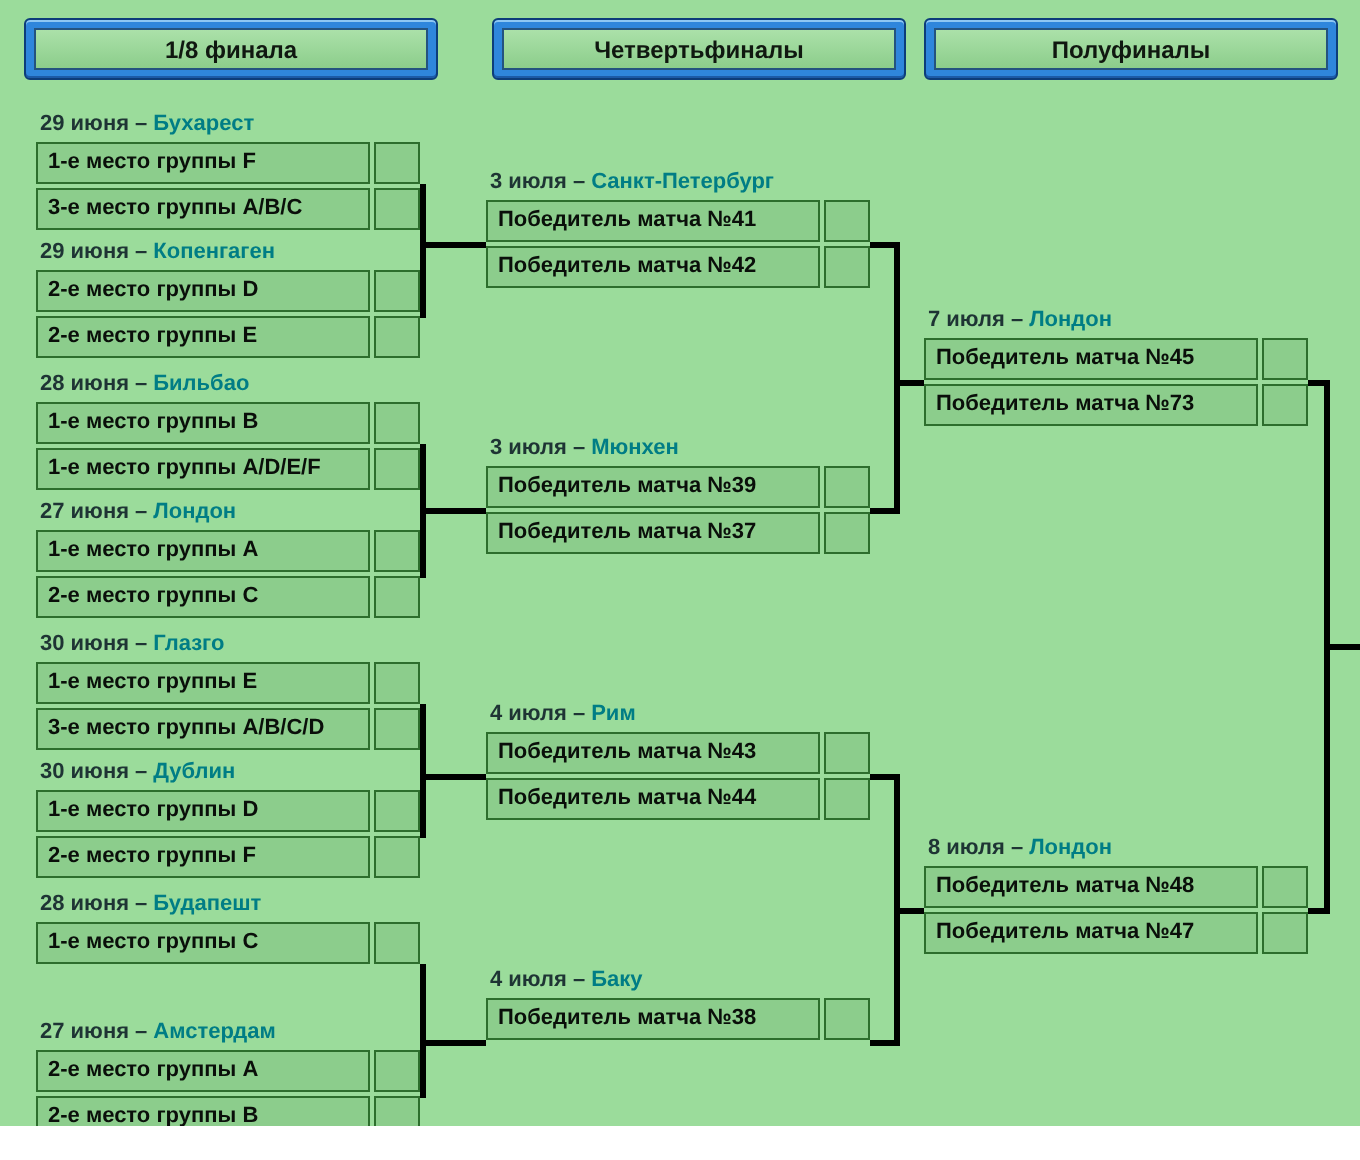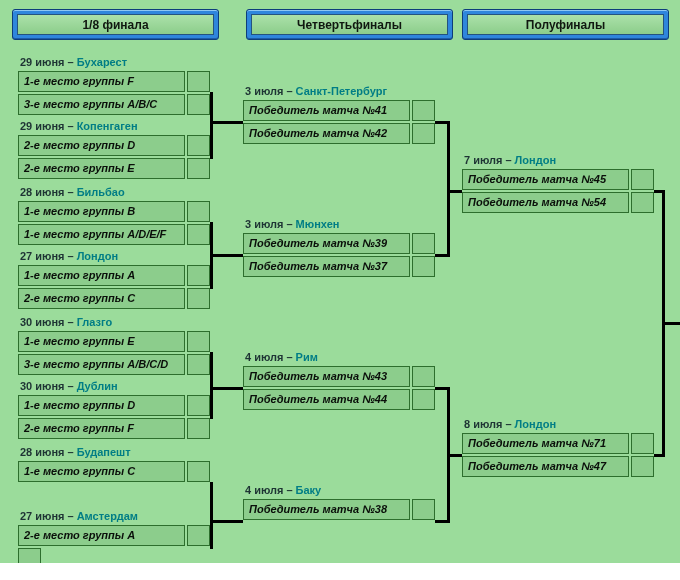--- a/index.html
+++ b/index.html
@@ -37,21 +37,20 @@
     display:flex;flex-direction:column;gap:2px;
   }
   .mrow{display:flex;gap:2px;}
   .cell{
     box-sizing:border-box;
     background:#8ccd8c;
     border:1px solid #2d6e2d;
     height:21px;
     line-height:19px;
     overflow:hidden;
-    font-style:italic;
   }
   .lbl{
     width:167px;
     padding-left:5px;
     font-size:11px;font-weight:bold;color:#0a0f0a;
     white-space:nowrap;
   }
   .scr{width:23px;}
   
   .mdate{
@@ -161,20 +160,21 @@
       </div>
   </div>
 
   <div class="mdate" style="left:20px;top:510px"><span>27 июня</span><span class="dash">–</span><span class="city">Амстердам</span></div>
   <div class="match" style="left:18px;top:525px">
     <div class="mrow">
         <div class="cell lbl">2-е место группы A</div>
         <div class="cell scr"></div>
       </div>
     <div class="mrow">
+        <div class="cell lbl">2-е место группы B</div>
         <div class="cell scr"></div>
       </div>
   </div>
 
   <div class="mdate" style="left:245px;top:85px"><span>3 июля</span><span class="dash">–</span><span class="city">Санкт-Петербург</span></div>
   <div class="match" style="left:243px;top:100px">
     <div class="mrow">
         <div class="cell lbl">Победитель матча №41</div>
         <div class="cell scr"></div>
       </div>
@@ -216,29 +216,29 @@
       </div>
   </div>
 
   <div class="mdate" style="left:464px;top:154px"><span>7 июля</span><span class="dash">–</span><span class="city">Лондон</span></div>
   <div class="match" style="left:462px;top:169px">
     <div class="mrow">
         <div class="cell lbl">Победитель матча №45</div>
         <div class="cell scr"></div>
       </div>
     <div class="mrow">
-        <div class="cell lbl">Победитель матча №54</div>
+        <div class="cell lbl">Победитель матча №73</div>
         <div class="cell scr"></div>
       </div>
   </div>
 
   <div class="mdate" style="left:464px;top:418px"><span>8 июля</span><span class="dash">–</span><span class="city">Лондон</span></div>
   <div class="match" style="left:462px;top:433px">
     <div class="mrow">
-        <div class="cell lbl">Победитель матча №71</div>
+        <div class="cell lbl">Победитель матча №48</div>
         <div class="cell scr"></div>
       </div>
     <div class="mrow">
         <div class="cell lbl">Победитель матча №47</div>
         <div class="cell scr"></div>
       </div>
   </div>
 
   <div class="conn" style="left:210px;top:92px;width:3px;height:67px"></div>
   <div class="conn" style="left:213px;top:121px;width:30px;height:3px"></div>

